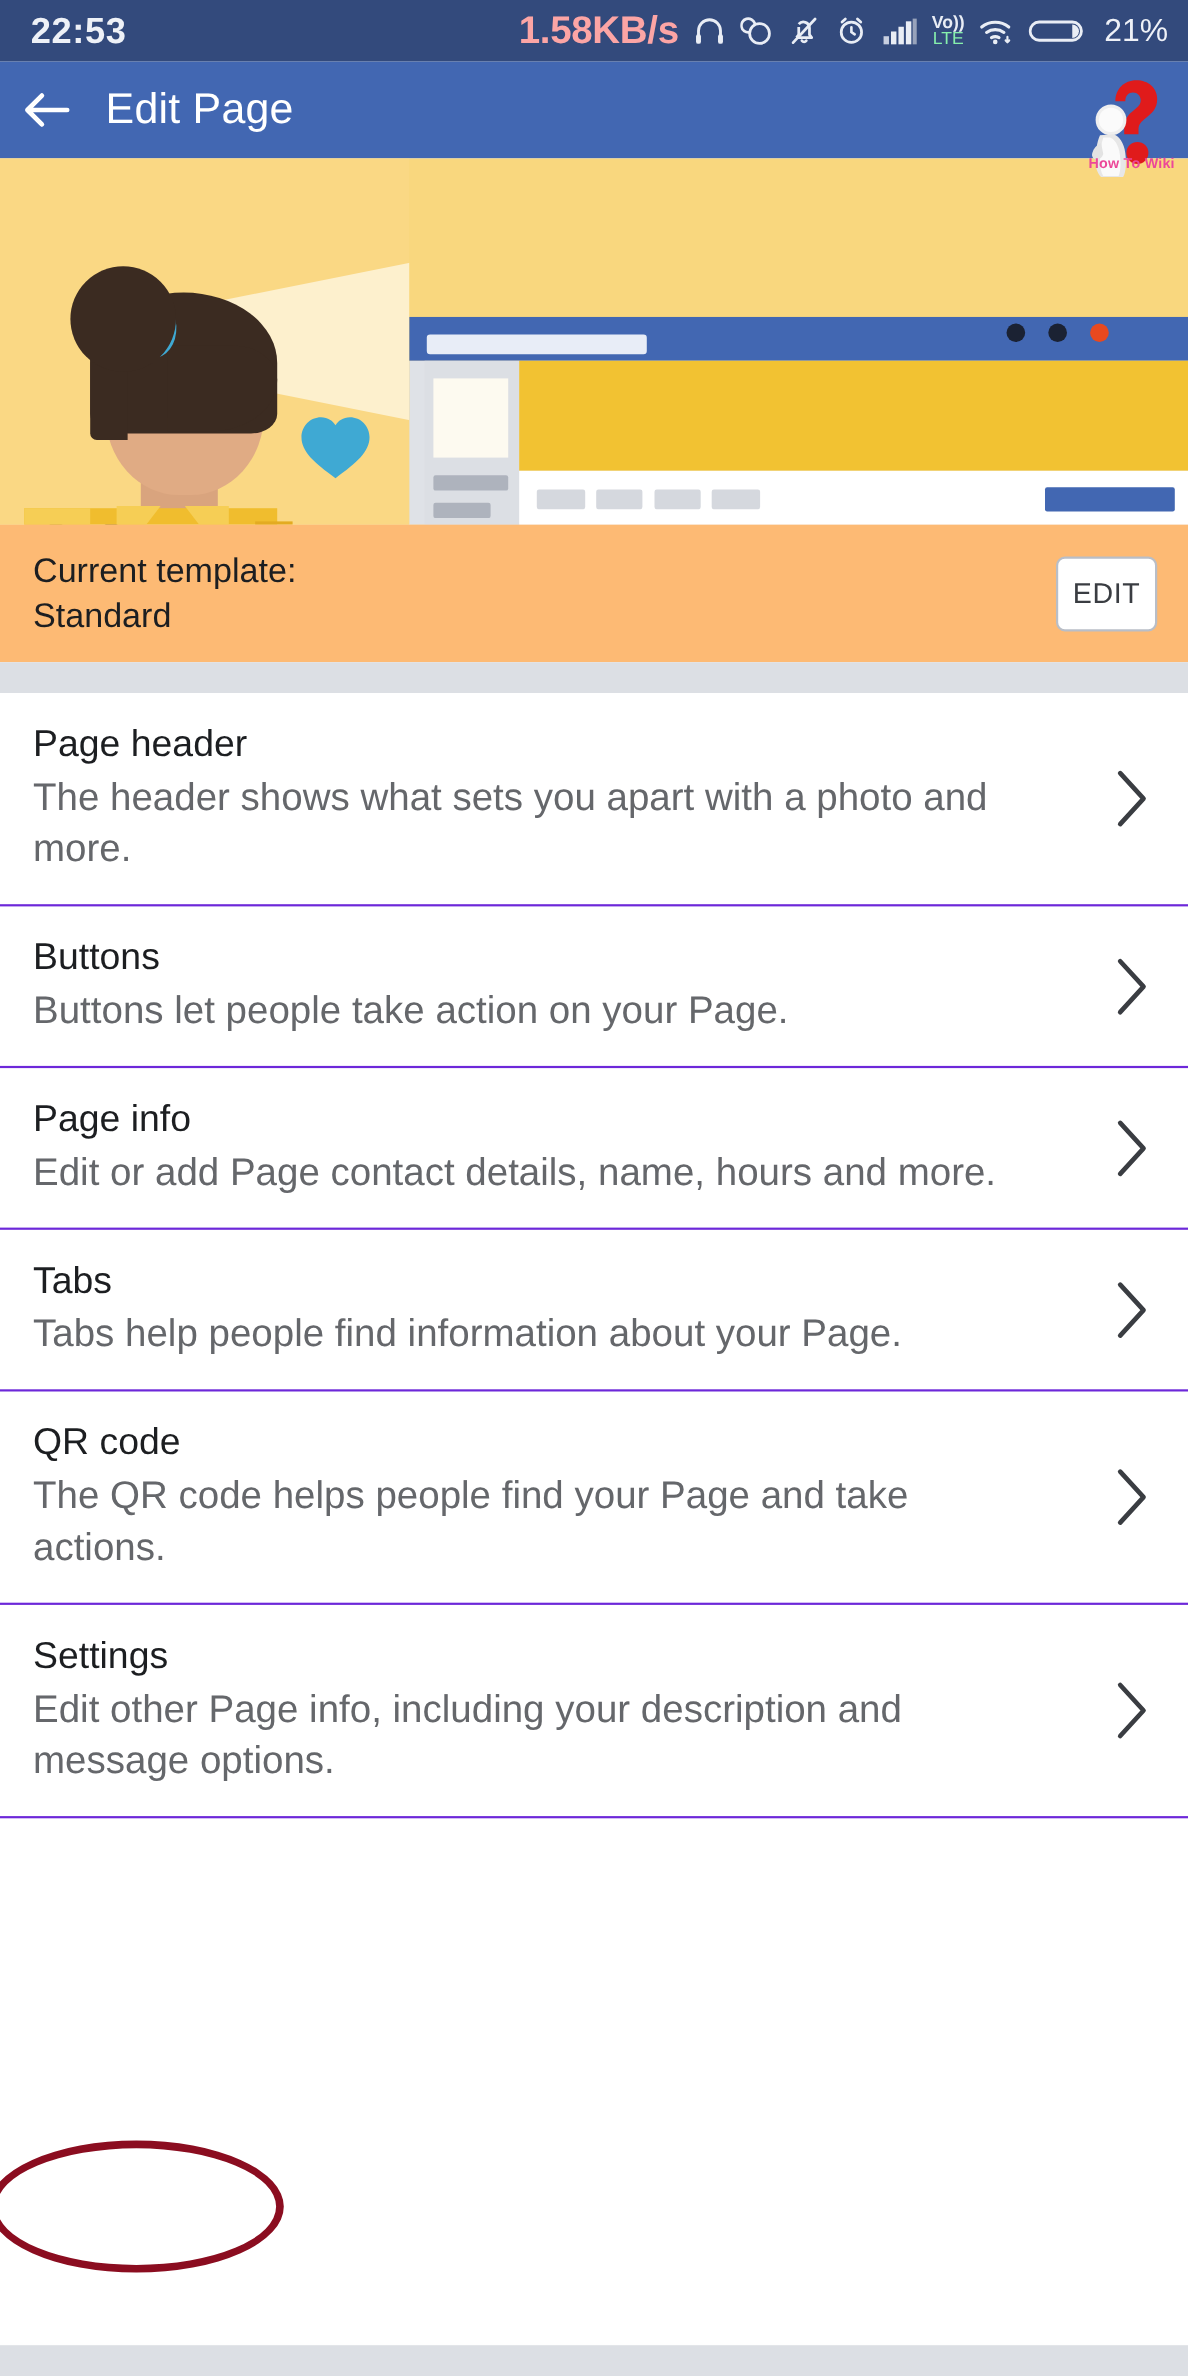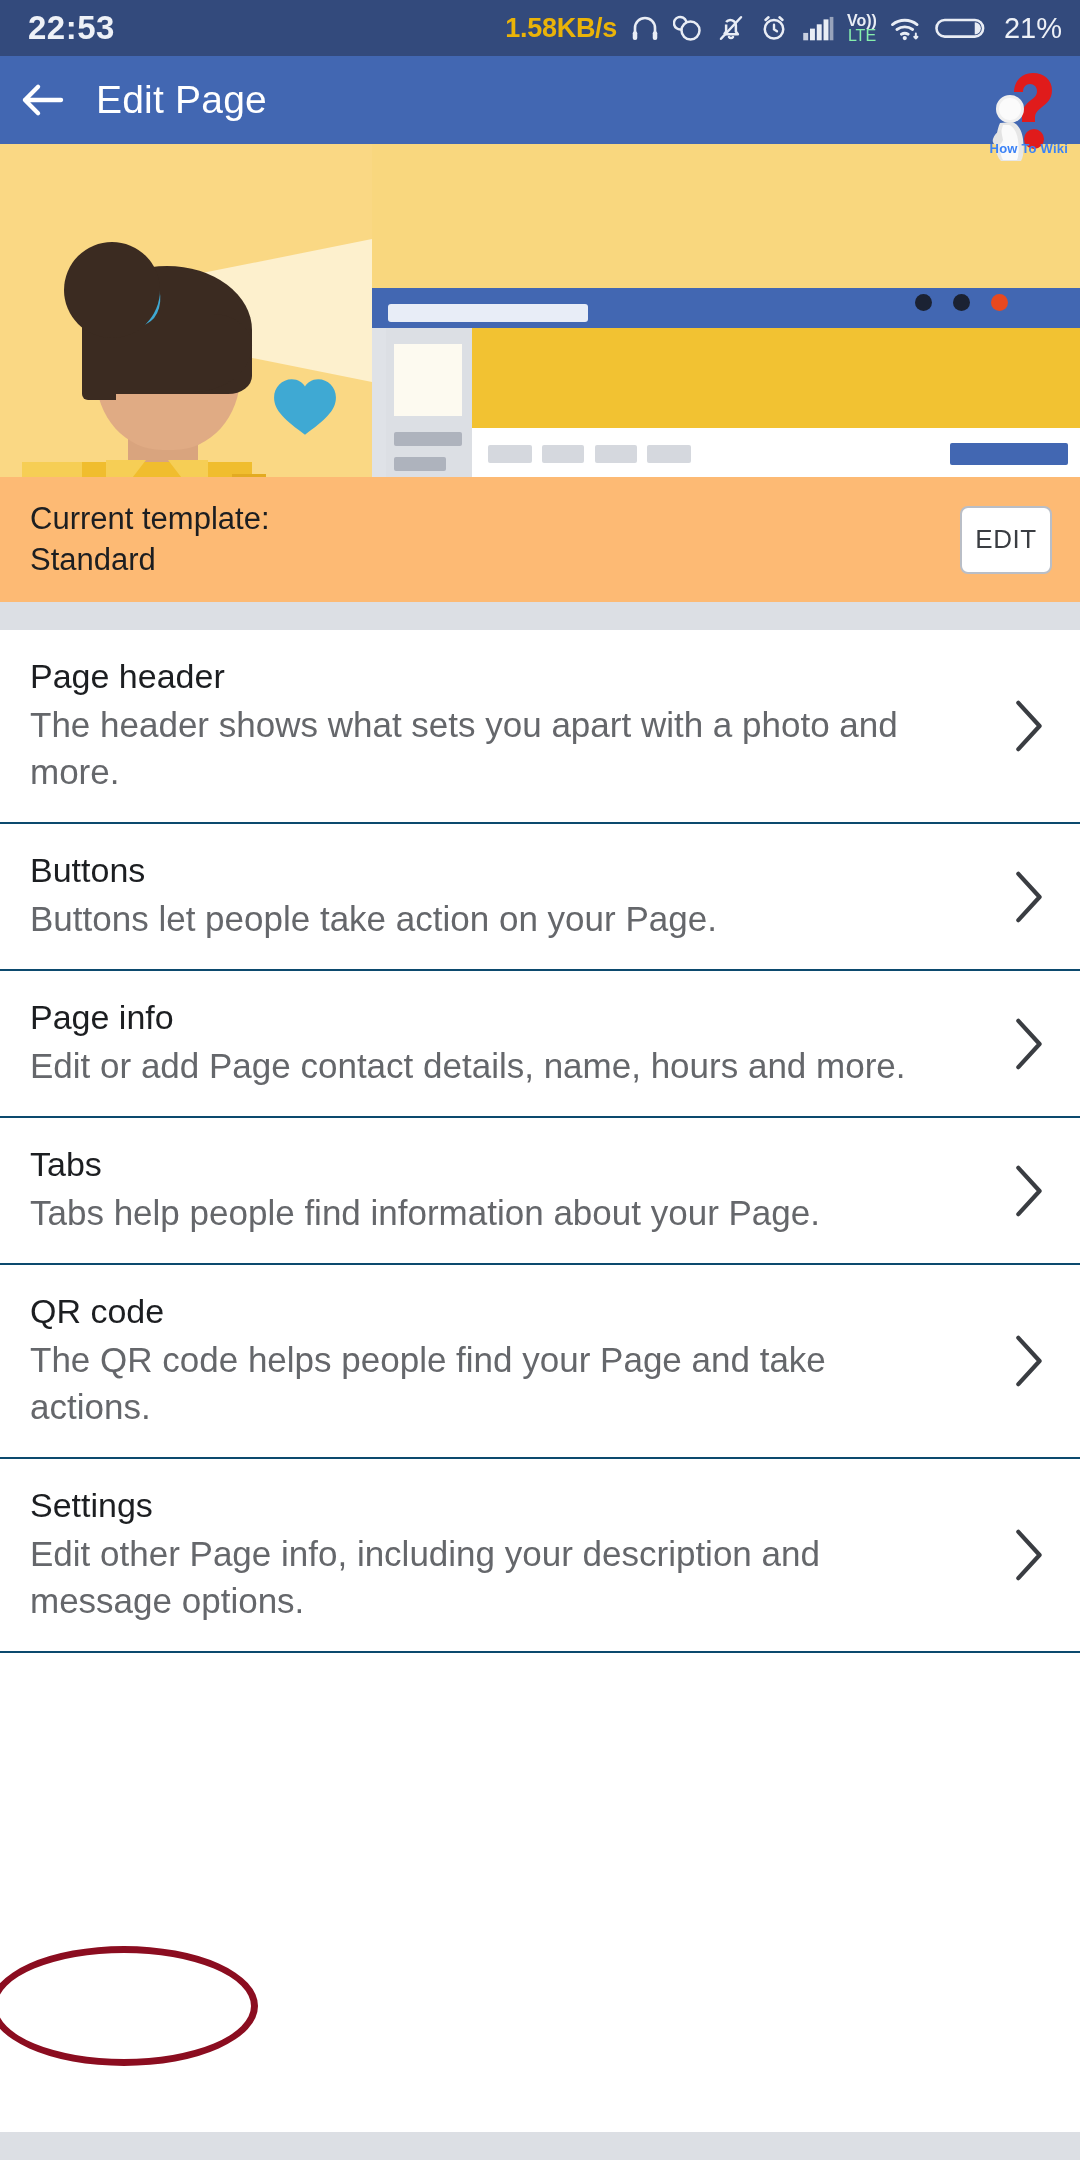--- a/index.html
+++ b/index.html
@@ -18,21 +18,21 @@
     display:flex; align-items:center;gap:20px;
   }
   .sb-clock{
     font-size:33px; font-weight:bold; letter-spacing:.5px;
     margin-left:28px; color:#eef1f7;
   }
   .sb-right{
     margin-left:auto; margin-right:18px;
     display:flex; align-items:center; gap:13px;
   }
-  .sb-speed{ font-size:27px; font-weight:bold; color:#eab308; letter-spacing:-.3px; }
+  .sb-speed{ font-size:35px; font-weight:bold; color:#fca5a5; letter-spacing:-.3px; }
   .sb-ico{ display:block; }
   .sb-batt-pct{ font-size:29px; font-weight:normal; color:#eef1f7; margin-left:2px; }
 
   
   .appbar{
     position:absolute; top:56px; left:0; width:1080px; height:88px;
     background:#4267b2; display:flex; align-items:center;
   }
   .back-btn{
     width:86px; height:88px; display:flex; align-items:center; justify-content:center;
@@ -195,21 +195,21 @@
   }
 
   
   .list{
     position:absolute; top:630px; left:0; width:1080px;
     background:#ffffff;
   }
   .row{
     position:relative; width:1080px;
     padding:24px 30px 26px 30px;
-    border-bottom:2px solid #0c4a6e;
+    border-bottom:2px solid #6d28d9;
     display:flex; align-items:center;
   }
   .row-text{ width:900px; }
   .row-title{ font-size:34px; color:#1c1e21; line-height:1.3; }
   .row-desc{
     font-size:35px; color:#65676b; line-height:1.34; margin-top:4px;
     max-width:890px;
   }
   .chev{
     position:absolute; right:36px; top:50%; transform:translateY(-50%);
@@ -227,21 +227,21 @@
     pointer-events:none;
   }
 
   
   .wmark{
     position:absolute; top:52px; right:6px; width:104px; height:110px;
     pointer-events:none;
   }
   .wmark-txt{
     position:absolute; bottom:6px; right:6px;
-    font-size:13px; color:#3b82f6; font-weight:bold;
+    font-size:13px; color:#ec4899; font-weight:bold;
     white-space:nowrap; letter-spacing:.2px;
   }
 </style>
 </head>
 <body>
 
 <div class="statusbar">
   <div class="sb-clock">22:53</div>
   <div class="sb-right">
     <div class="sb-speed">1.58KB/s</div>

